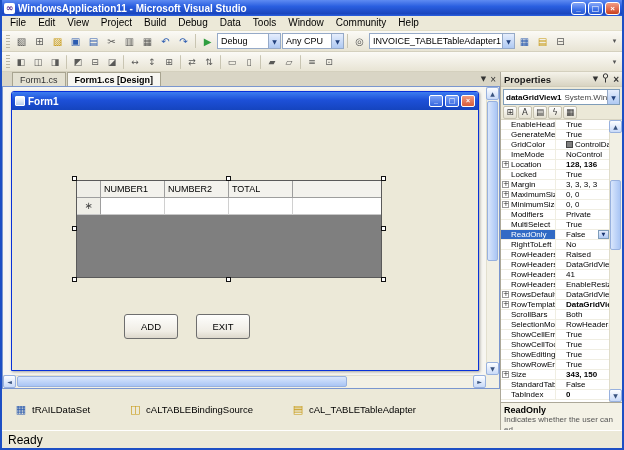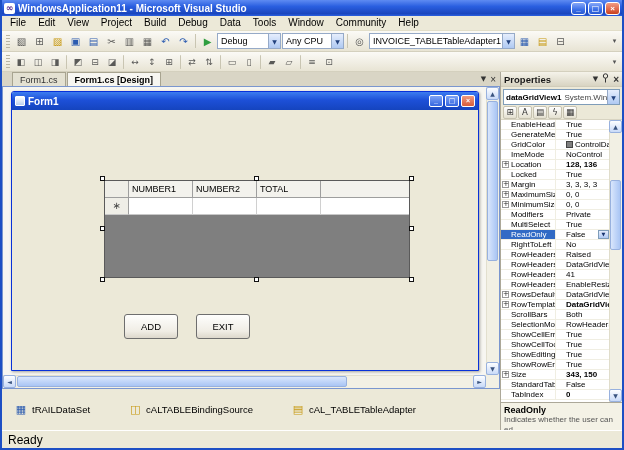--- a/index.html
+++ b/index.html
@@ -60,21 +60,21 @@
 
 
 .formwin{position:absolute;left:8px;top:4px;width:468px;height:280px;border:1px solid #0831D9;border-radius:3px 3px 0 0;box-shadow:1px 1px 3px rgba(0,0,0,.35);background:#ECE9D8}
 .formtitle{height:18px;display:flex;align-items:center;gap:3px;padding:4px 3px;border-radius:2px 2px 0 0;background:linear-gradient(180deg,#3C7CF0,#1D50D8 45%,#1544BE);color:#fff;font-weight:bold;font-size:10px}
 .formicon{width:10px;height:10px;background:linear-gradient(#FFF,#BCD0EE);border:1px solid #fff;border-radius:1px}
 .fbtns{margin-left:auto;display:flex;gap:2px}
 .fbtn{width:14px;height:12px;border:1px solid #fff;border-radius:2px;background:linear-gradient(#7FA3F5,#3567E0);font-size:7px;line-height:10px;text-align:center;color:#fff}
 .fbtn.close{background:linear-gradient(#EE9A80,#D85C3A)}
 .formbody{position:absolute;left:0;right:0;top:18px;bottom:0;background:#ECE9D8}
 
-.dgvwrap{position:absolute;left:88px;top:66px;width:314px;height:106px}
+.dgvwrap{position:absolute;left:60px;top:66px;width:314px;height:106px}
 .dgv{position:absolute;left:4px;top:4px;right:4px;bottom:4px;border:1px solid #5A5A5A;background:#7F7F7F;display:flex;flex-direction:column;overflow:hidden}
 .dgvhead{flex:0 0 17px;display:flex}
 .dgvcorner{flex:0 0 24px;background:#EFEEE7;border-right:1px solid #9E9E9E;border-bottom:1px solid #9E9E9E}
 .dgvcols{display:flex}
 .dgvcol{flex:0 0 64px;width:64px;background:#F3F2ED;border-right:1px solid #9E9E9E;border-bottom:1px solid #9E9E9E;padding:0 3px;font-size:9px;line-height:16px;overflow:hidden;white-space:nowrap}
 .headfill{flex:1;background:#F3F2ED;border-bottom:1px solid #9E9E9E}
 .dgvrow{flex:0 0 17px;display:flex}
 .rowsel{flex:0 0 24px;background:#EFEEE7;border-right:1px solid #9E9E9E;border-bottom:1px solid #C8C8C8;text-align:center;font-size:10px;line-height:15px;color:#444}
 .dgvcell{flex:0 0 64px;width:64px;background:#fff;border-right:1px solid #D0D0D0;border-bottom:1px solid #C8C8C8}
 .rowfill{flex:1;background:#fff;border-bottom:1px solid #C8C8C8}

